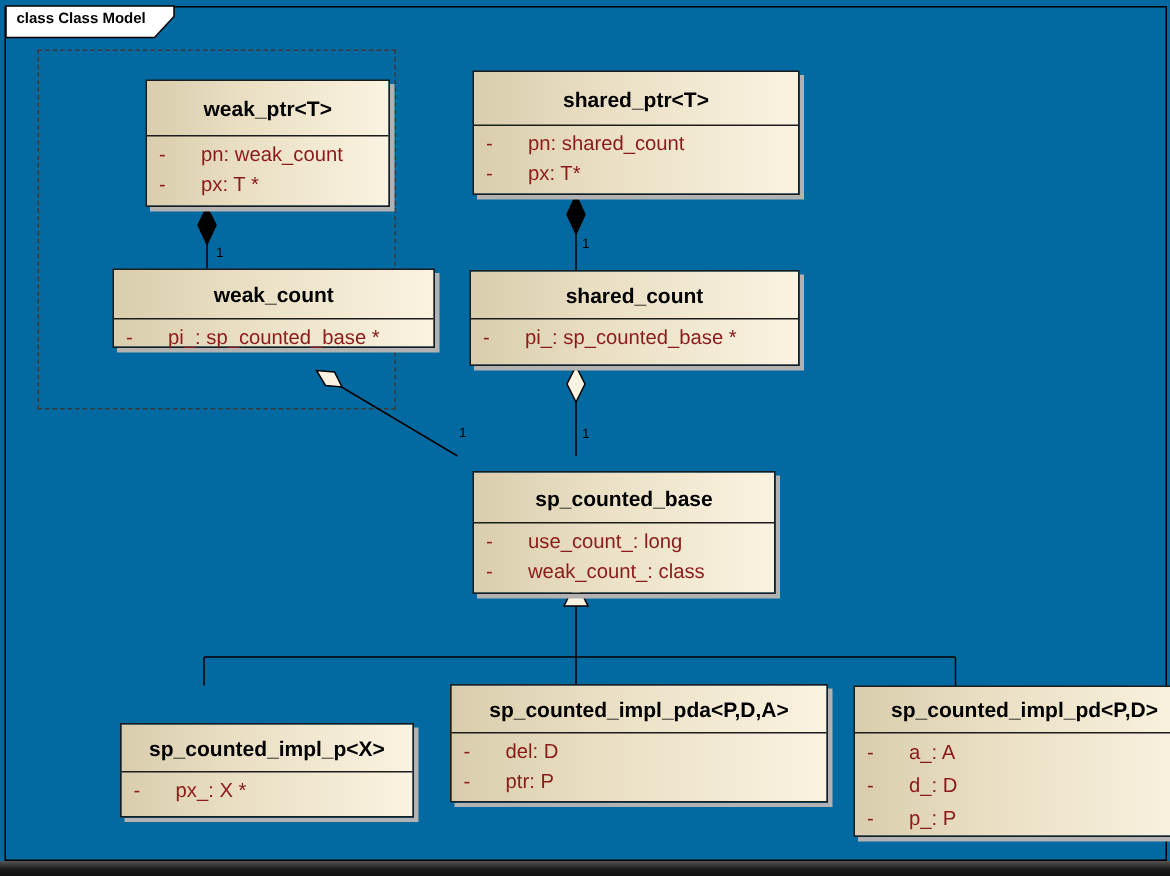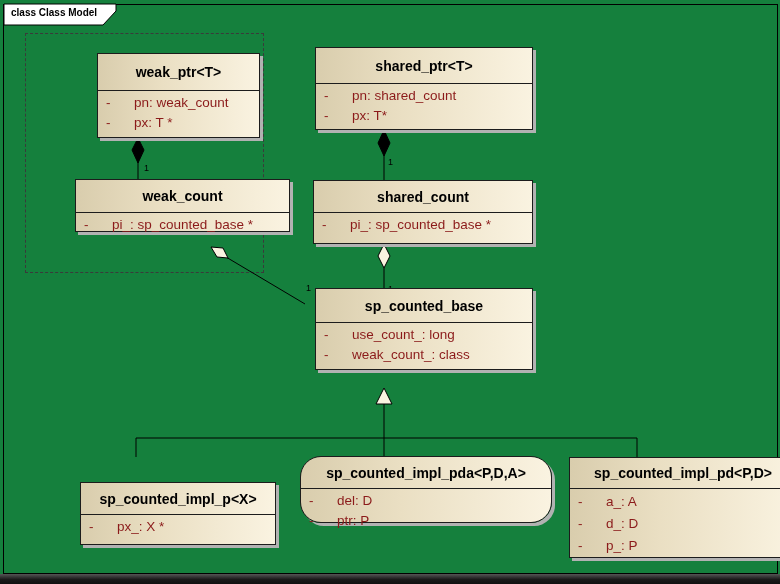--- a/index.html
+++ b/index.html
@@ -1,18 +1,18 @@
 <!DOCTYPE html>
 <html><head>
 <meta charset="utf-8">
 <style>
   html,body { margin:0; padding:0; background:#ffffff; }
   #diagram {
     position:relative; width:780px; height:584px; overflow:hidden;
-    background:#15803d;
+    background:#0369a1;
     font-family:"Liberation Sans", sans-serif;
   }
   
   #frame-border {
     position:absolute; left:3px; top:4px; right:2px; bottom:10px;
     border:1px solid #000000;
   }
   #bottom-strip {
     position:absolute; left:0; right:0; bottom:0; height:10px;
     background:linear-gradient(180deg,#555555 0%,#1a1a1a 55%,#101010 100%);
@@ -146,21 +146,21 @@
   <div class="box" style="left:273px;top:180px;width:220px;height:64px;">
     <div class="hdr" style="height:31px;">shared_count</div>
     <div class="attrs">
       <div class="attr">
         <span class="vis">-</span>
         <span>pi_: sp_counted_base *</span>
       </div>
     </div>
   </div>
 
-  <div class="box" style="left:275px;top:288px;width:218px;height:82px;">
+  <div class="box" style="left:275px;top:314px;width:202px;height:82px;">
     <div class="hdr" style="height:33px;">sp_counted_base</div>
     <div class="attrs">
       <div class="attr">
         <span class="vis">-</span>
         <span>use_count_: long</span>
       </div>
       <div class="attr">
         <span class="vis">-</span>
         <span>weak_count_: class</span>
       </div>
@@ -170,21 +170,21 @@
   <div class="box" style="left:40px;top:482px;width:196px;height:63px;">
     <div class="hdr" style="height:31px;">sp_counted_impl_p&lt;X&gt;</div>
     <div class="attrs">
       <div class="attr">
         <span class="vis">-</span>
         <span>px_: X *</span>
       </div>
     </div>
   </div>
 
-  <div class="box" style="left:260px;top:456px;width:252px;height:67px;border-radius:21px;">
+  <div class="box" style="left:260px;top:456px;width:252px;height:79px;">
     <div class="hdr" style="height:31px;">sp_counted_impl_pda&lt;P,D,A&gt;</div>
     <div class="attrs">
       <div class="attr">
         <span class="vis">-</span>
         <span>del: D</span>
       </div>
       <div class="attr">
         <span class="vis">-</span>
         <span>ptr: P</span>
       </div>

